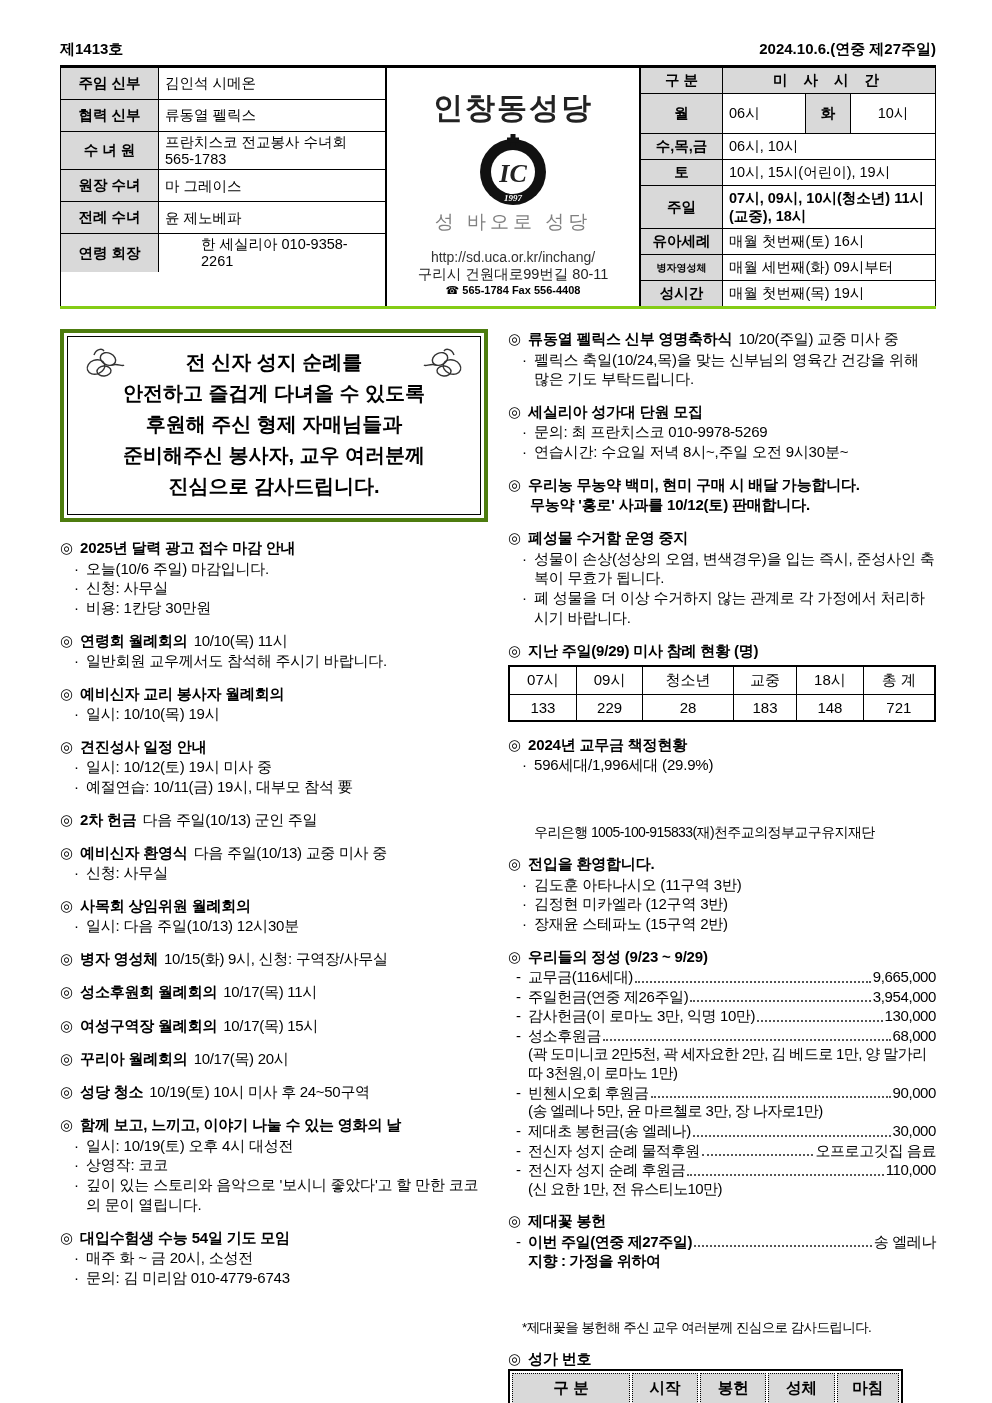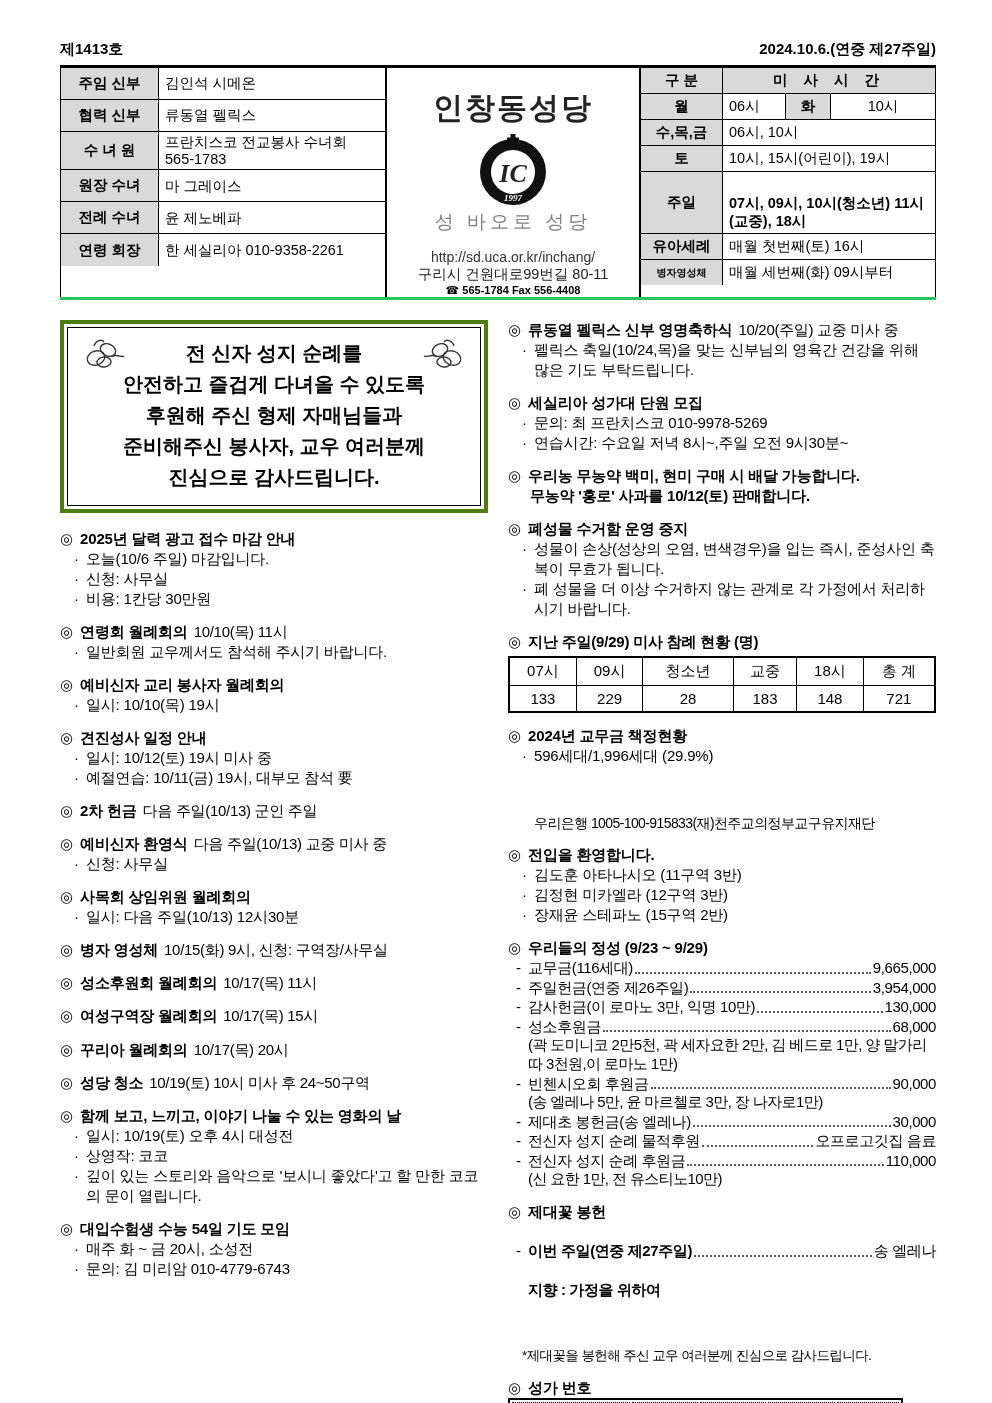--- a/index.html
+++ b/index.html
@@ -4,43 +4,43 @@
 <style>
   * { margin:0; padding:0; box-sizing:border-box; }
   html,body { width:992px; height:1403px; background:#fff; color:#000;
     font-family:"Liberation Sans","DejaVu Sans",sans-serif; overflow:hidden; }
   .page { width:992px; height:1403px; padding:40px 56px 10px 60px; }
 
   
   .topline { display:flex; justify-content:space-between; font-size:15px; font-weight:bold; margin-bottom:6px; }
 
   
-  .header-block { display:flex; border-top:3px solid #000; border-bottom:3px solid #22c55e; }
+  .header-block { display:flex; border-top:3px solid #000; border-bottom:3px solid #84cc16; }
   .info-table { width:327px; border-right:2px solid #000; border-left:1px solid #000; }
   .info-row { display:flex; border-bottom:1px solid #000; min-height:32px; align-items:center; }
-  .info-row:last-child { border-bottom:none; }
+  .info-row:last-child { border-bottom:none;gap:36px; }
   .info-label { width:98px; background:#d9d9d9; font-weight:bold; text-align:center; font-size:14.5px; align-self:stretch; display:flex; align-items:center; justify-content:center; border-right:1px solid #000; }
   .info-value { flex:1; padding:2px 6px; font-size:14.5px; line-height:1.15; }
 
   .church { width:252px; text-align:center; padding-top:20px; }
   .church-name { font-size:30px; font-weight:bold; letter-spacing:2px; color:#222; }
   .logo { width:74px; height:74px; margin:4px auto 2px; position:relative; }
   .church-sub { font-size:19px; color:#808080; letter-spacing:4px; margin-top:2px; }
   .church-url { font-size:14px; color:#333; margin-top:14px; }
   .church-addr { font-size:14.5px; color:#222; }
   .church-tel { font-size:11px; font-weight:bold; }
 
   .mass-table { flex:1; border-left:2px solid #000; border-right:1px solid #000; font-size:14.5px; }
   .mt-row { display:flex; border-bottom:1px solid #000; align-items:stretch; }
   .mt-row:last-child { border-bottom:none; }
   .mt-label { width:82px; background:#d9d9d9; font-weight:bold; text-align:center; display:flex; align-items:center; justify-content:center; border-right:1px solid #000; padding:3px 0; }
   .mt-label.small { font-size:10px; }
   .mt-val { flex:1; padding:3px 6px; display:flex; align-items:center; }
   .mt-val.bold { font-weight:bold; line-height:1.25; }
-  .mt-c2 { width:62px; padding:3px 6px; display:flex; align-items:center; }
+  .mt-c2 { width:82px; padding:10px 6px; display:flex; align-items:center; }
   .mt-c3 { width:46px; background:#d9d9d9; font-weight:bold; display:flex; align-items:center; justify-content:center; border-left:1px solid #000; border-right:1px solid #000; }
   .mt-c4 { flex:1; display:flex; align-items:center; justify-content:center; }
   .mt-head { background:#d9d9d9; font-weight:bold; }
   .mt-head .mt-label { background:#d9d9d9; }
   .mt-head .mt-val { justify-content:center; letter-spacing:6px; }
 
   
   .main { display:flex; gap:20px; margin-top:20px; }
   .col-left { width:428px; }
   .col-right { flex:1; }
@@ -58,21 +58,21 @@
   .sec-title b { letter-spacing:-0.2px; }
   .sec-title .suffix { margin-left:6px; letter-spacing:-0.3px; }
   .bul { display:flex; font-size:15px; line-height:1.32; padding-left:14px; }
   .bul .bm { width:12px; flex:none; }
   .bul .bt { flex:1; letter-spacing:-0.2px; }
   .plain-sub { font-size:14px; line-height:1.3; padding-left:26px; letter-spacing:-0.6px;margin-top:48px; }
 
   table.grid { border-collapse:collapse; width:100%; margin-top:4px; }
   table.grid td, table.grid th { border:1px solid #000; font-size:15px; text-align:center; padding:4px 2px; font-weight:normal; }
   table.grid { border:2px solid #000; }
-  .bold { font-weight:bold;margin-top:19px; }
+  .bold { font-weight:bold; }
 
   table.hymn td, table.hymn th { border:1px dotted #000; padding:4px 2px; font-size:15.5px; }
   table.hymn { border:2px solid #000; }
   table.hymn th { background:#d9d9d9; font-weight:bold; }
   table.hymn td.rowhead { background:#d9d9d9; font-weight:bold;border-radius:7px; }
 
   .don { display:flex; align-items:flex-end; font-size:15px; line-height:1.3; padding-left:8px; letter-spacing:-0.4px; }
   .don .dm { width:12px; flex:none; }
   .don .dl { white-space:nowrap; }
   .don .lead { flex:1; border-bottom:2px dotted #555; margin:0 2px 4px; min-width:8px; }
@@ -164,20 +164,24 @@
           <div class="mt-label">주일</div>
           <div class="mt-val bold">07시, 09시, 10시(청소년) 11시(교중), 18시</div>
         </div>
       <div class="mt-row">
           <div class="mt-label">유아세례</div>
           <div class="mt-val">매월 첫번째(토) 16시</div>
         </div>
       <div class="mt-row">
           <div class="mt-label small">병자영성체</div>
           <div class="mt-val">매월 세번째(화) 09시부터</div>
+        </div>
+      <div class="mt-row">
+          <div class="mt-label">성시간</div>
+          <div class="mt-val">매월 첫번째(목) 19시</div>
         </div>
     </div>
   </div>
 
   <div class="main">
 
     <div class="col-left">
 
       <div class="thanks-box">
         <div class="thanks-inner">

